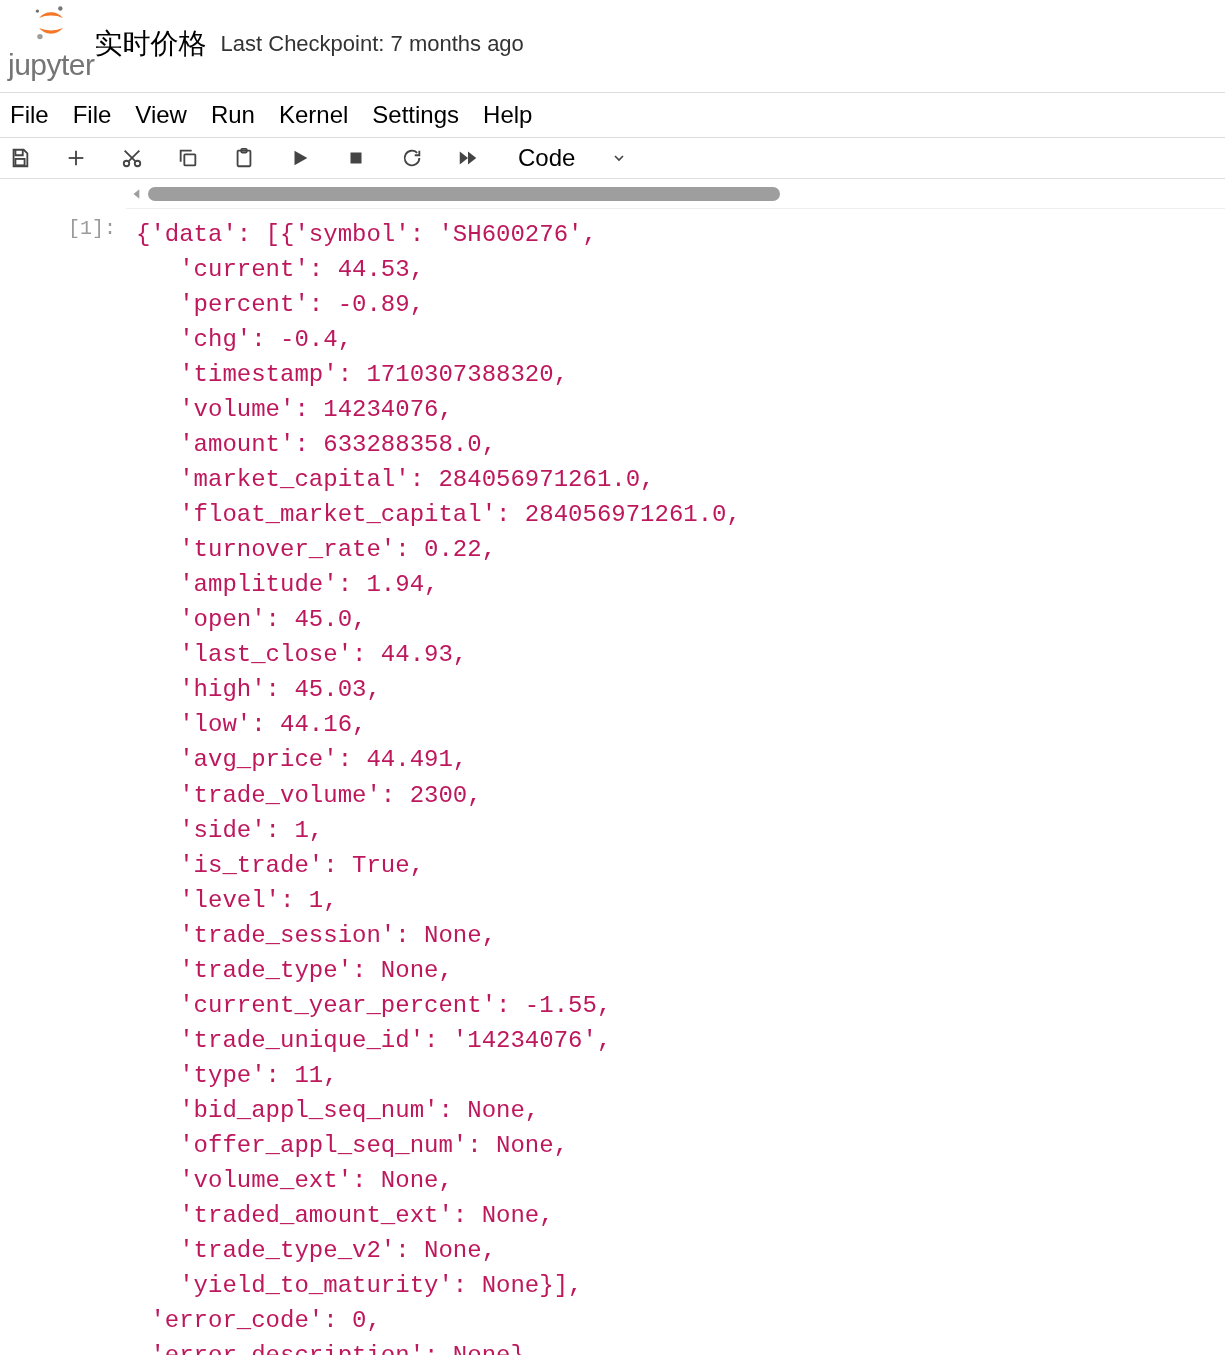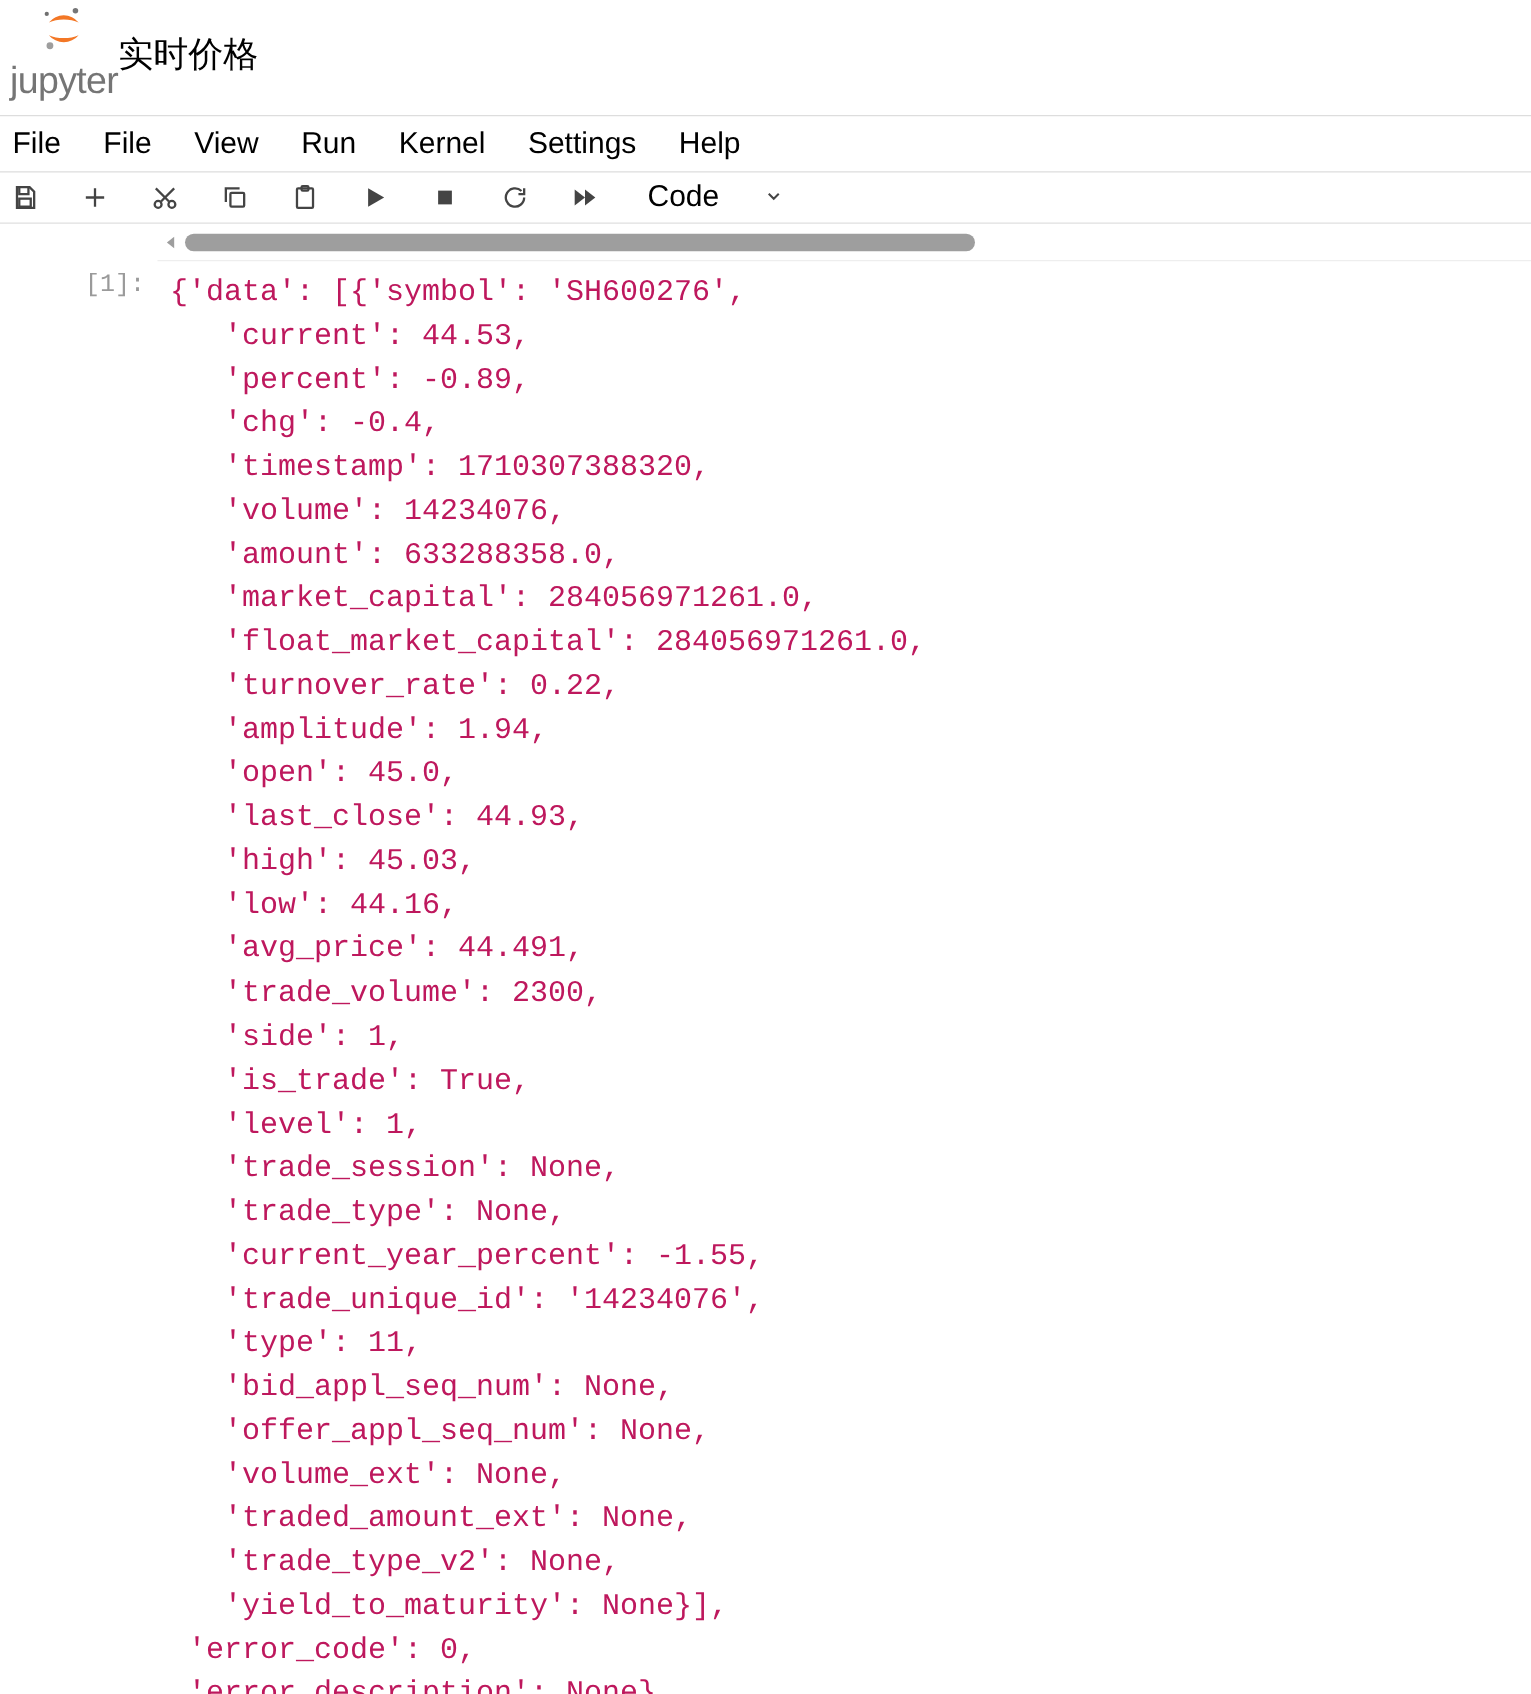--- a/index.html
+++ b/index.html
@@ -34,21 +34,21 @@
     font-size: 28px;
     color: #000;
   }
   .checkpoint {
     font-size: 22px;
     color: #333;
     margin-left: 14px;
   }
   .menubar {
     display: flex;
-    gap: 34px;
+    gap: 24px;
     padding: 8px 10px;
     border-bottom: 1px solid #ddd;
     font-size: 24px;
   }
   .menubar > span { cursor: pointer; }
   .toolbar {
     display: flex;
     align-items: center;
     gap: 28px;
     padding: 6px 6px;
@@ -126,20 +126,21 @@
     <svg class="logo-svg" viewBox="0 0 40 40">
       <circle cx="31" cy="3" r="2.6" fill="#767677"></circle>
       <path d="M6 14 A18 18 0 0 1 34 14 A22 12 0 0 0 6 14 Z" fill="#f37726"></path>
       <path d="M6 26 A18 18 0 0 0 34 26 A22 12 0 0 1 6 26 Z" fill="#f37726"></path>
       <circle cx="7" cy="36" r="3.2" fill="#9e9e9e"></circle>
       <circle cx="4" cy="6" r="2" fill="#707070"></circle>
     </svg>
     <span class="logo-text">jupyter</span>
   </div>
   <span class="nb-title">实时价格</span>
+  <span class="checkpoint">Last Checkpoint: 7 months ago</span>
 </div>
 
 <div class="menubar">
   <span>File</span>
   <span>File</span>
   <span>View</span>
   <span>Run</span>
   <span>Kernel</span>
   <span>Settings</span>
   <span>Help</span>

